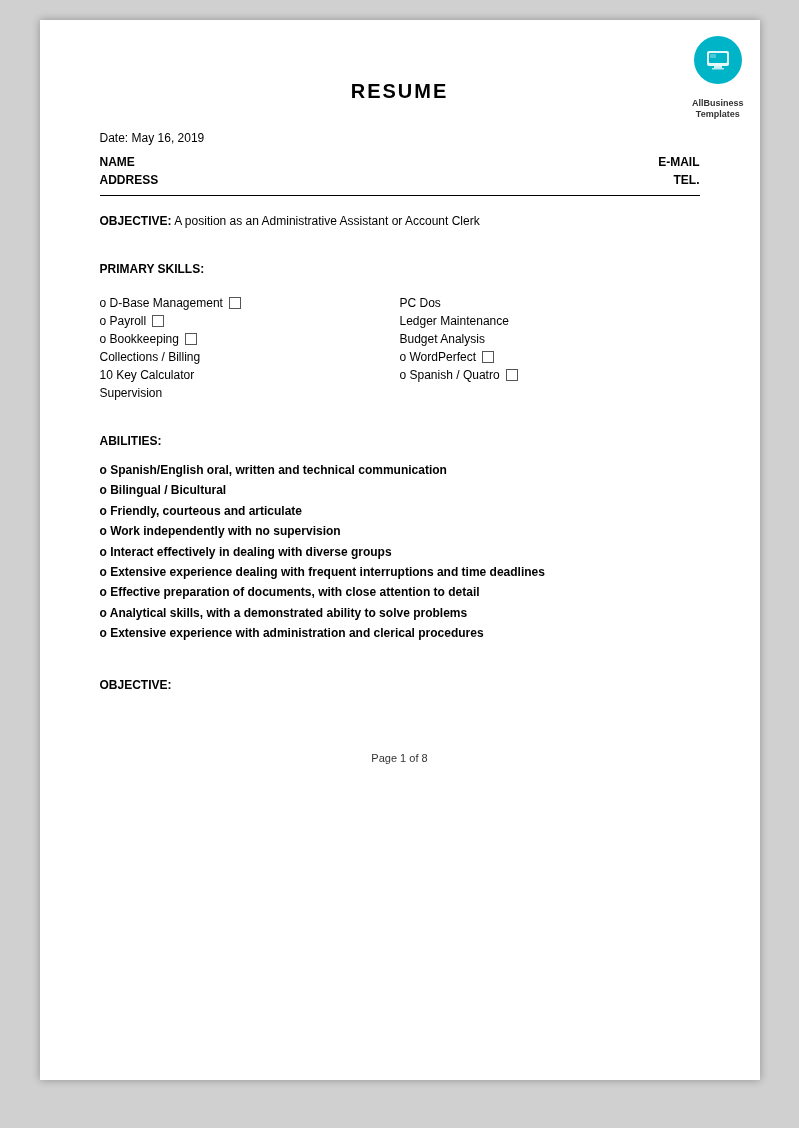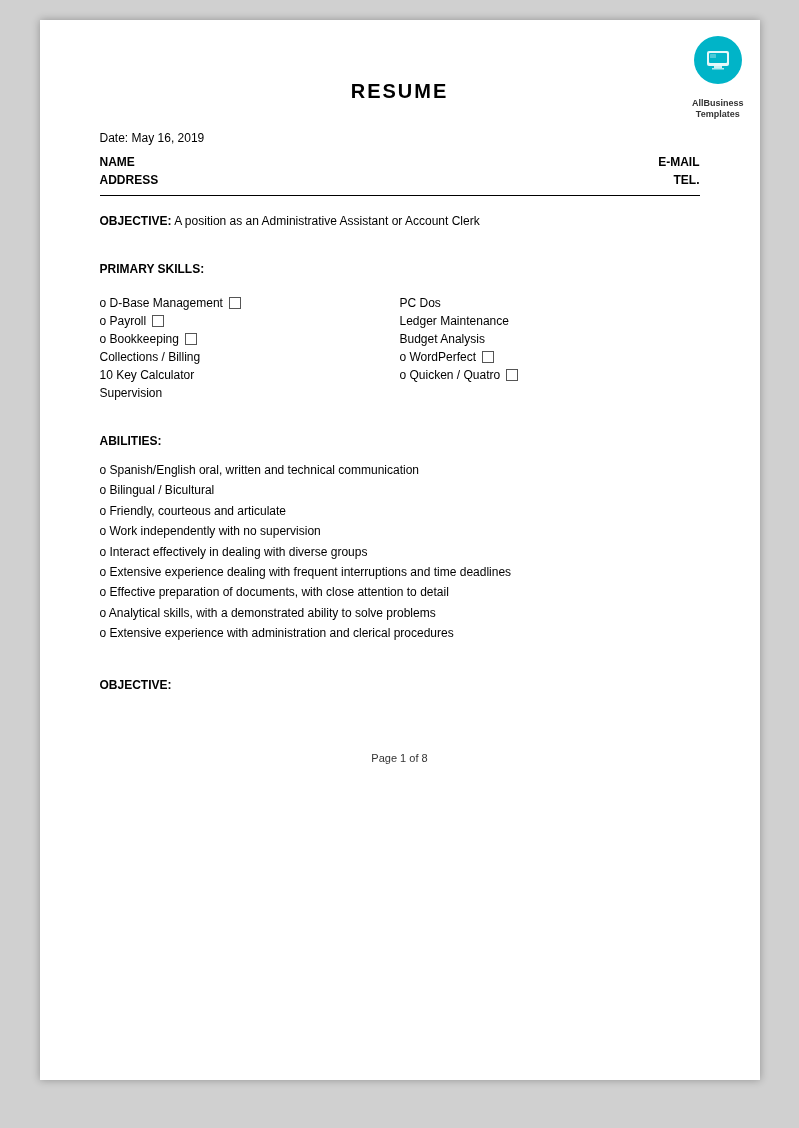--- a/index.html
+++ b/index.html
@@ -116,20 +116,21 @@
       width: 12px;
       height: 12px;
       border: 1px solid #555;
       margin-left: 6px;
       flex-shrink: 0;
     }
     .abilities-list {
       font-family: Arial, sans-serif;
       font-size: 12px;
       line-height: 1.7;
+      font-weight: bold;
     }
     .ability-item {
       display: block;
     }
     .page-footer {
       text-align: center;
       font-family: Arial, sans-serif;
       font-size: 11px;
       margin-top: 60px;
       color: #333;
@@ -221,21 +222,21 @@
 
       <div class="skill-item">
         <span>o WordPerfect</span>
         <span class="checkbox"></span>
       </div>
       <div class="skill-item">
         <span>10 Key Calculator</span>
       </div>
 
       <div class="skill-item">
-        <span>o Quicken / Quatro</span>
+        <span>o Spanish / Quatro</span>
         <span class="checkbox"></span>
       </div>
       <div class="skill-item">
         <span>Supervision</span>
       </div>
     </div>
   </div>
 
   <div class="spacer"></div>
 

